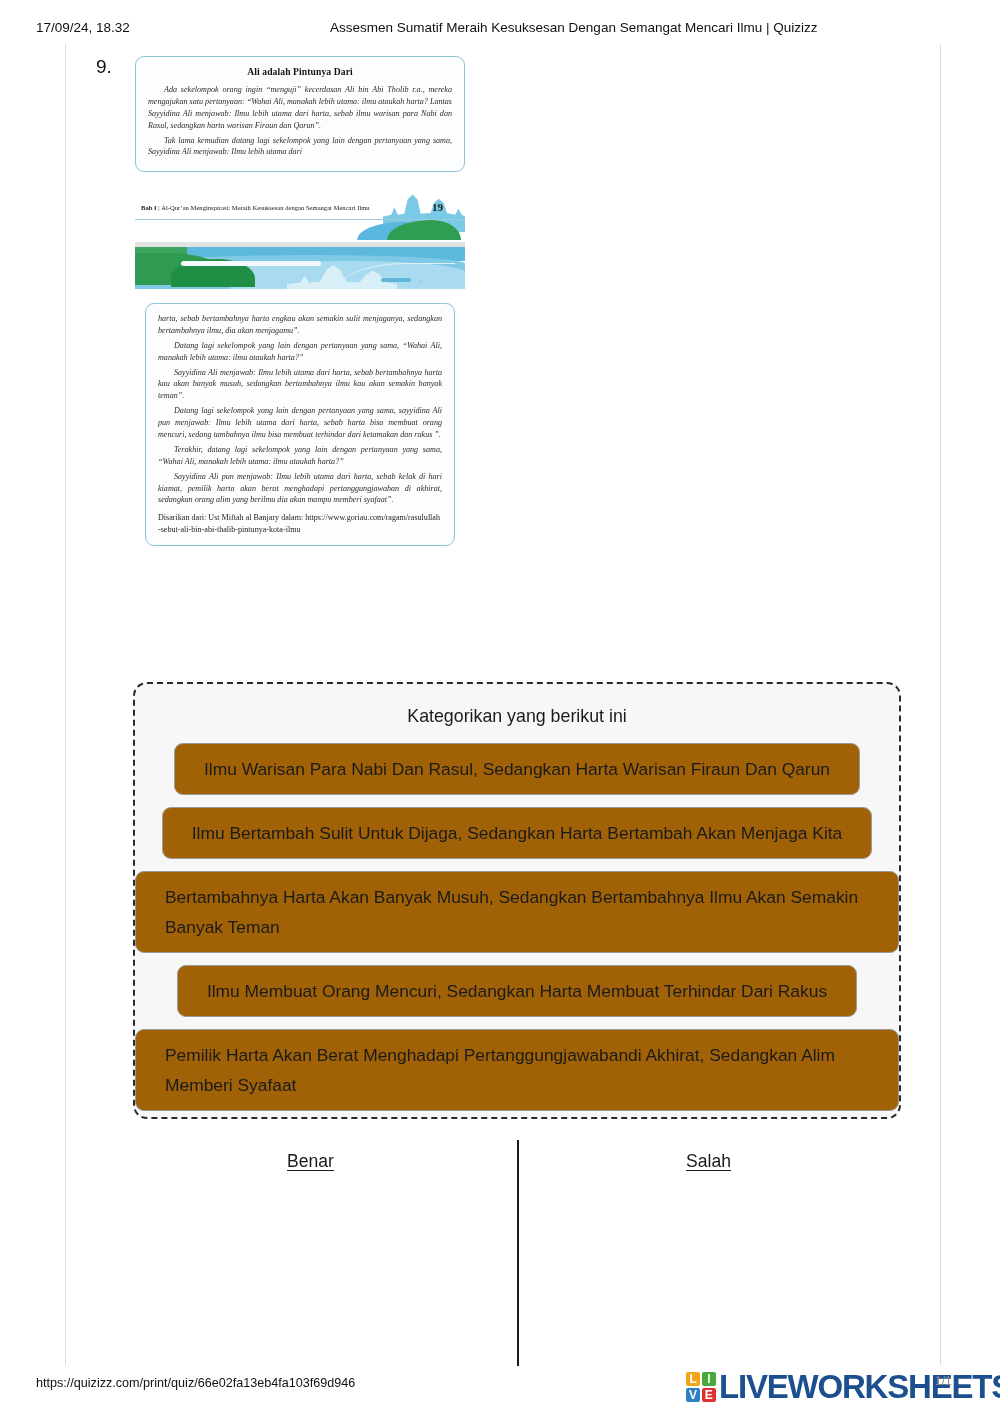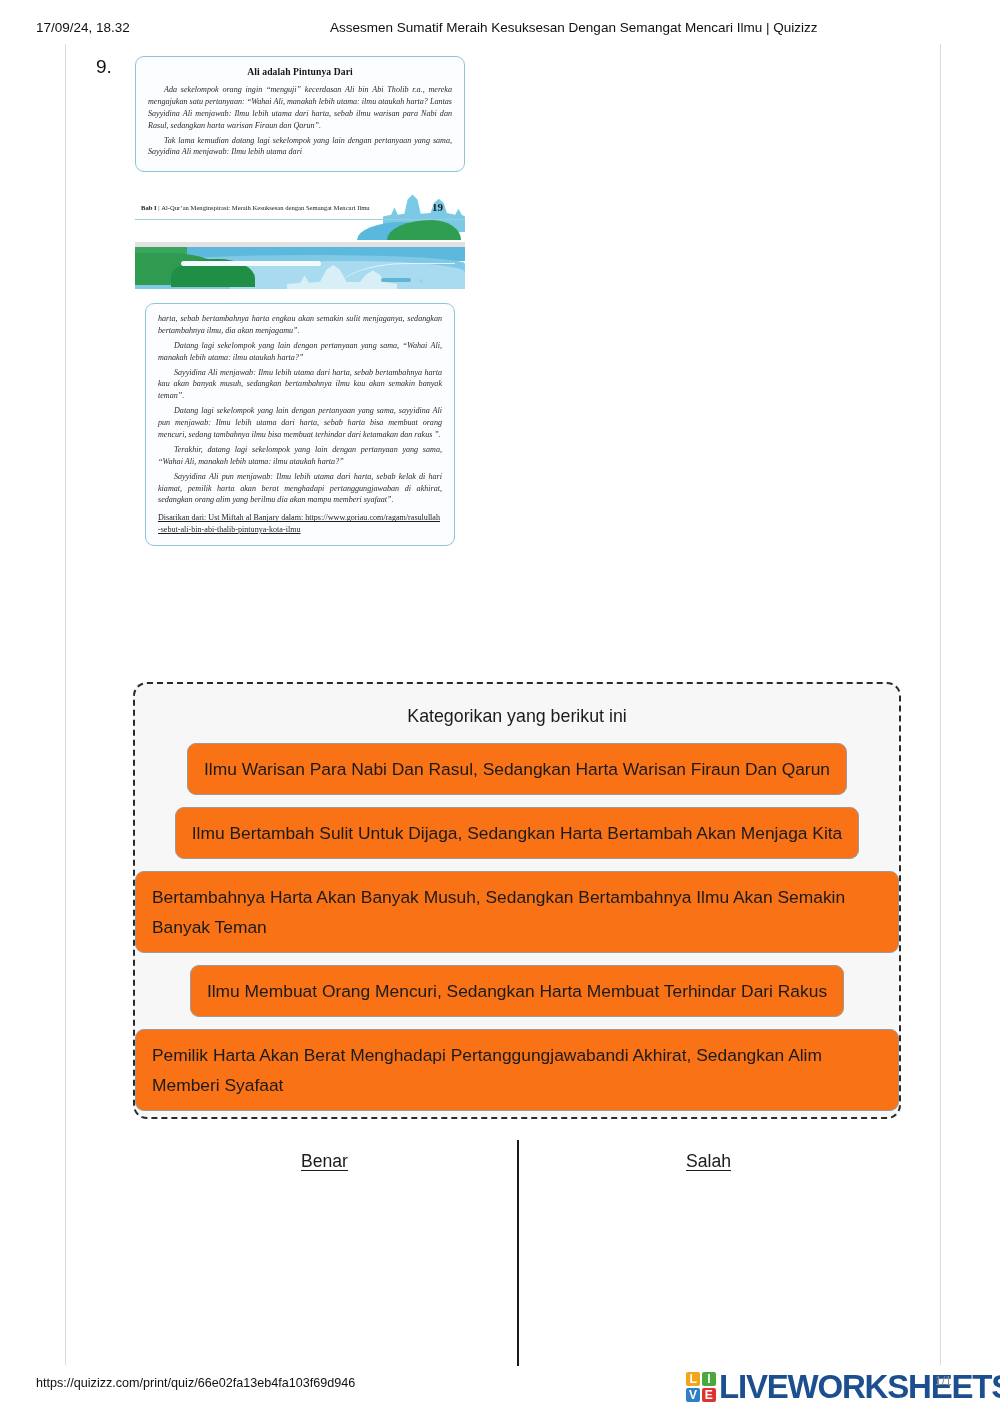--- a/index.html
+++ b/index.html
@@ -42,21 +42,21 @@
     margin-bottom: 7px; letter-spacing: .1px;
   }
   .tb-p {
     font-family: "Liberation Serif", serif; font-style: italic;
     font-size: 8.1px; line-height: 1.47; text-align: justify;
     color: #2b2b2b; text-indent: 16px; margin-bottom: 3px;
   }
   .tb-p.noindent { text-indent: 0; }
   .tb-src {
     font-family: "Liberation Serif", serif; font-size: 8.1px;
-    line-height: 1.4; color: #1d1d1d; margin-top: 6px; word-break: break-all; text-decoration: underline;
+    line-height: 1.4; color: #1d1d1d; margin-top: 6px; word-break: break-all;
   }
 
   
   .tb-footer { position: relative; margin-top: 24px; height: 64px; width: 330px; }
   .tb-bab {
     position: absolute; left: 6px; top: 8px;
     font-family: "Liberation Serif", serif; font-size: 6.6px; color: #222;
     white-space: nowrap;
   }
   .tb-bab b { font-weight: bold; }
@@ -113,33 +113,33 @@
     position: absolute; left: 133px; top: 682px; width: 768px; height: 437px;
     border: 2.2px dashed #2a2a2a; border-radius: 14px; background: #f7f7f7;
   }
   .cat-heading {
     text-align: center; font-size: 17.8px; color: #1b1b1b;
     margin-top: 22px;
   }
   .pill-list { margin-top: 16px; }
   .pill-row { display: flex; margin-bottom: 12px; }
   .pill {
-    background: #f97316; border: 1.3px solid #9a9a9a; border-radius: 9px;
-    padding: 10px 16px; font-size: 17.4px; line-height: 30px; color: #1b1b1b;
+    background: #a16207; border: 1.3px solid #9a9a9a; border-radius: 9px;
+    padding: 10px 29px; font-size: 17.4px; line-height: 30px; color: #1b1b1b;
   }
   .pill-row.c { justify-content: center; }
   .pill-row.w .pill { width: 801px; margin: 0 auto; border-radius: 9px; }
 
   
   .ans-divider { position: absolute; left: 517px; top: 1140px; width: 1.6px; height: 226px; background: #1a1a1a; }
   .col-head {
     position: absolute; top: 1151px; font-size: 17.6px; color: #1b1b1b;
     text-decoration: underline; text-underline-offset: 3px;
   }
-  .col-head.benar { left: 301px; }
+  .col-head.benar { left: 287px; }
   .col-head.salah { left: 686px; }
 
   
   .foot-url {
     position: absolute; left: 36px; top: 1376px;
     font-size: 12.6px; color: #111; white-space: nowrap;
   }
   .lw-logo { position: absolute; left: 686px; top: 1368px; display: flex; align-items: center; }
   .lw-grid {
     width: 30px; height: 30px; display: grid;

